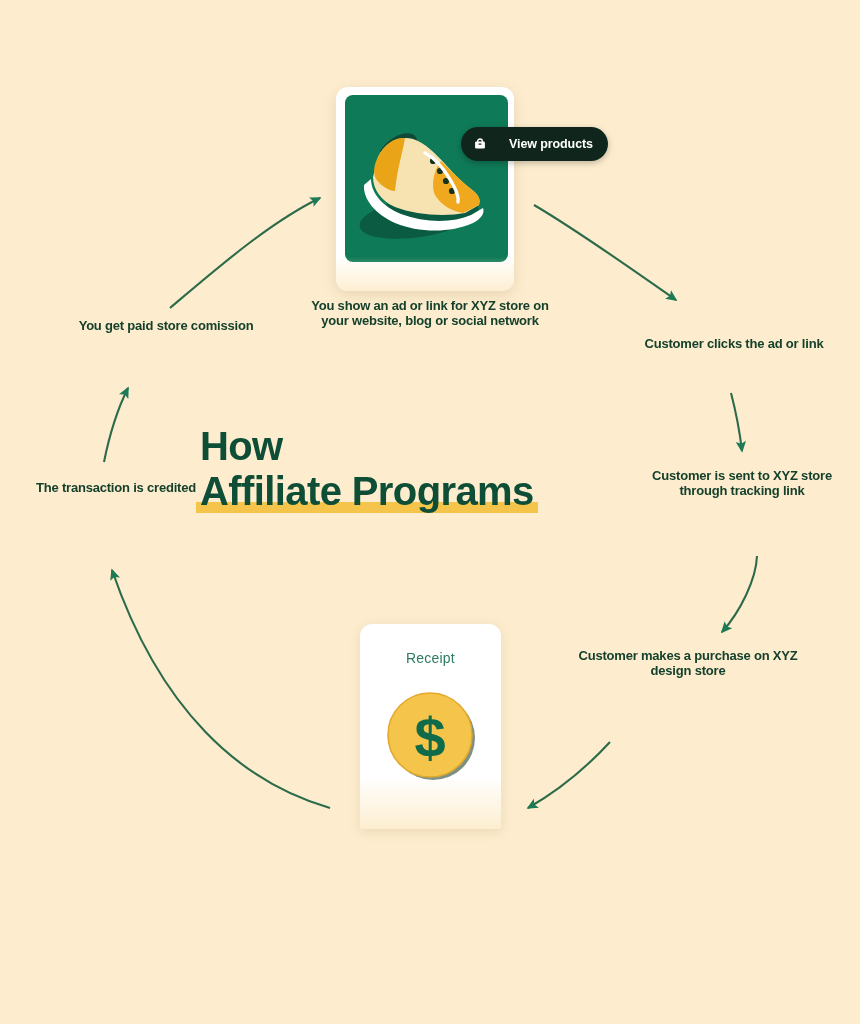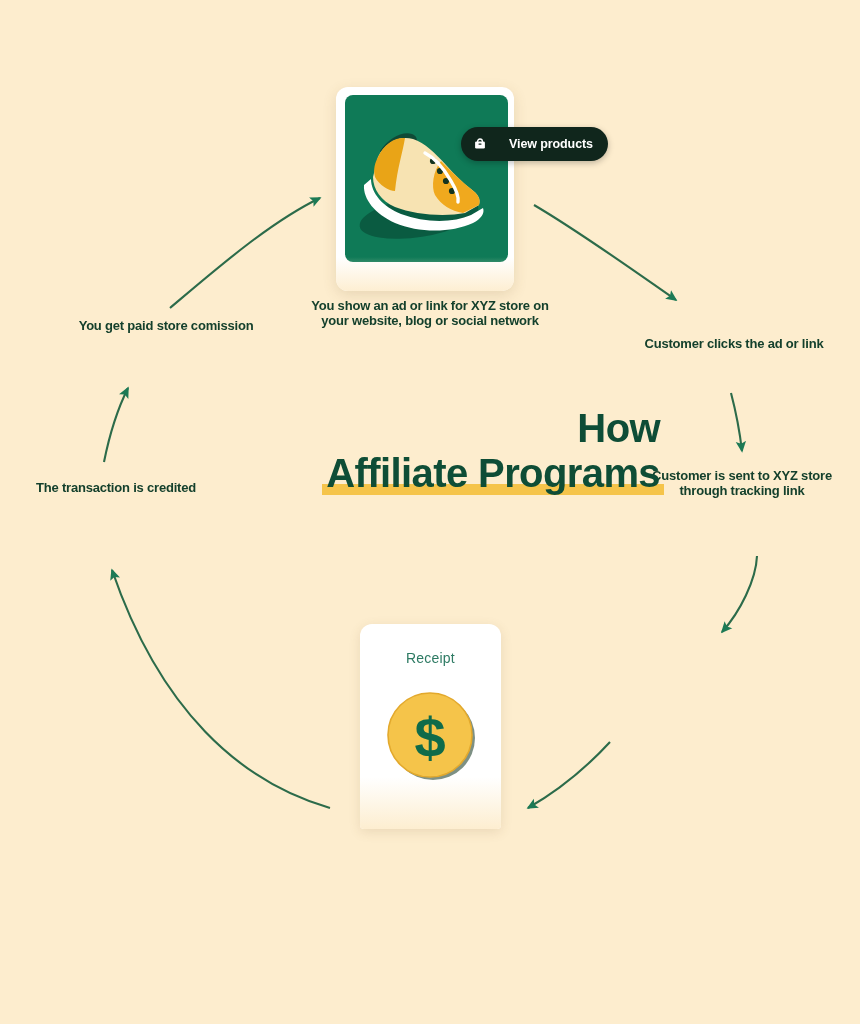--- a/index.html
+++ b/index.html
@@ -24,23 +24,23 @@
     position: absolute;
     left: 0; top: 0;
     width: 860px; height: 1024px;
     pointer-events: none;
   }
 
   
   #title-block {
     position: absolute;
     left: 200px;
-    top: 406px;
+    top: 424px;
     width: 460px;
-    text-align: right;
+    text-align: left;
     color: #0E4D36;
     font-weight: bold;
     font-size: 40px;
     line-height: 1.13;
     letter-spacing: -0.6px;
   }
   .title-line { position: relative; display: block; }
   .title-line .hl {
     position: relative;
     display: inline-block;
@@ -248,19 +248,20 @@
     <span class="title-line">How</span>
     <span class="title-line"><span class="hl">Affiliate Programs</span></span>
   </div>
 
   <div class="step-label" id="label-show-ad">You show an ad or link for XYZ store on your website, blog or social network</div>
 
   <div class="step-label" id="label-customer-clicks">Customer clicks the ad or link</div>
 
   <div class="step-label" id="label-sent-to-store">Customer is sent to XYZ store through tracking link</div>
 
+  <div class="step-label" id="label-makes-purchase">Customer makes a purchase on XYZ design store</div>
 
 
   <div class="step-label" id="label-transaction-credited">The transaction is credited</div>
 
   <div class="step-label" id="label-get-paid">You get paid store comission</div>
 
 </div>
 
 </body></html>

